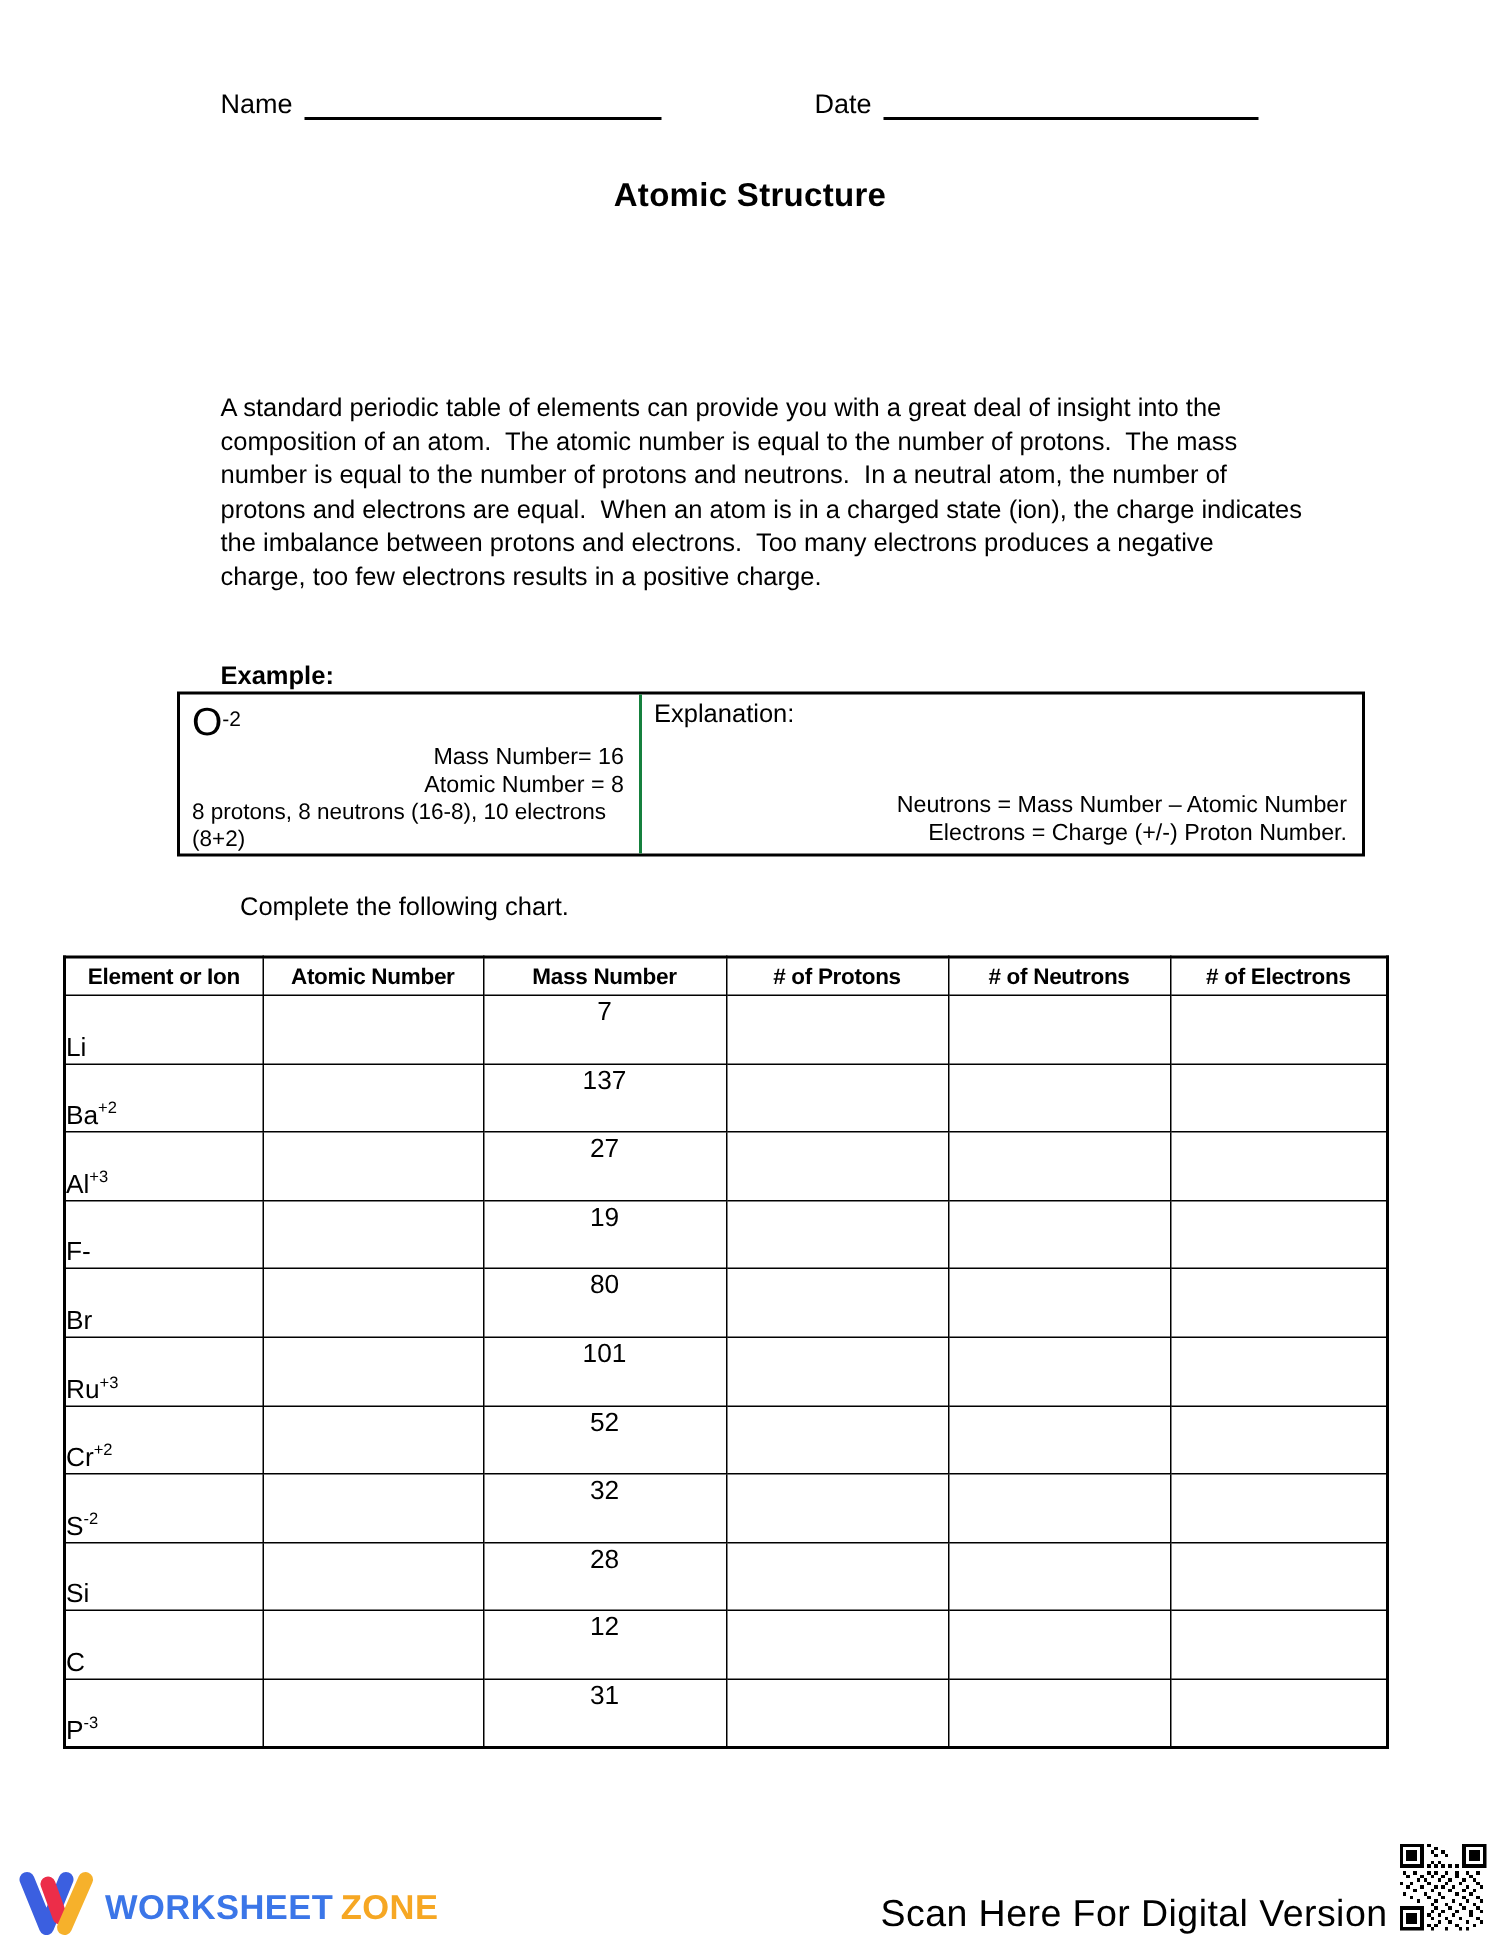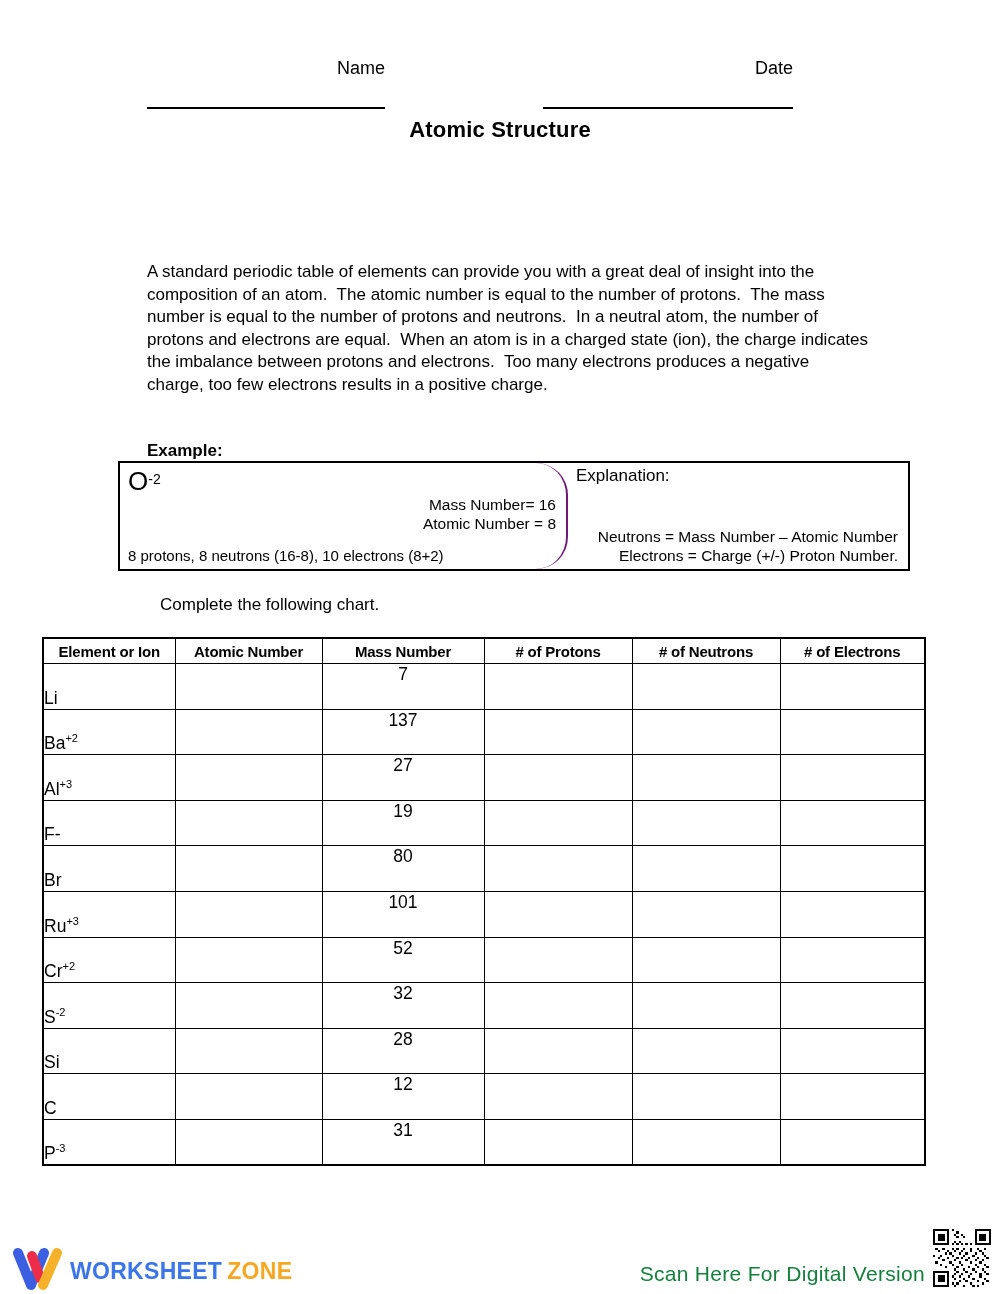--- a/index.html
+++ b/index.html
@@ -5,21 +5,21 @@
   html,body{margin:0;padding:0;background:#ffffff;}
   .page{
     position:relative;
     width:1000px;height:1294px;
     background:#ffffff;
     font-family:"Liberation Sans", sans-serif;
     color:#000;
     overflow:hidden;
   }
   
-  .field-group{position:absolute;display:flex;align-items:flex-end;gap:8px;font-size:18px;flex-direction:column;}
+  .field-group{position:absolute;display:flex;align-items:flex-end;gap:8px;font-size:18px;}
   .blank-line{display:inline-block;border-bottom:2px solid #000;height:20px;}
   .name-group{left:147px;top:58px;}
   .date-group{left:543px;top:58px;}
   .name-blank{width:238px;}
   .date-blank{width:250px;}
 
   .doc-title{
     position:absolute;left:0;top:117px;width:100%;
     text-align:center;font-size:22px;font-weight:bold;letter-spacing:.2px;
   }
@@ -30,21 +30,21 @@
   .para1{top:170px;}
   .para2{top:261px;}
 
   .example-heading{position:absolute;left:147px;top:441px;font-size:17px;font-weight:bold;}
 
   .example-box{
     position:absolute;left:118px;top:461px;width:792px;height:110px;
     border:2px solid #000;box-sizing:border-box;display:flex;
   }
   .example-cell{box-sizing:border-box;display:flex;flex-direction:column;padding:2px 8px 4px 8px;}
-  .example-left{width:448px;border-right:2px solid #701a75;border-radius:32px;}
+  .example-left{width:308px;border-right:2px solid #15803d;}
   .example-right{flex:1;}
   .ion-line{font-size:26px;line-height:28px;}
   .ion-line sup{font-size:14px;vertical-align:6px;}
   .ex-right-line{text-align:right;font-size:15.5px;line-height:19px;padding-right:2px;}
   .ex-spacer{flex:1;}
   .ex-summary{font-size:15px;line-height:18px;}
   .explanation-heading{font-size:17px;line-height:22px;}
   .explanation-lines{margin-top:auto;}
   .explanation-lines div{text-align:right;font-size:15.5px;line-height:19px;padding-right:2px;}
 
@@ -65,21 +65,21 @@
   td.cell-element sup{font-size:11px;}
   td.cell-mass{vertical-align:top;text-align:center;font-size:17.5px;padding-top:1px;}
   td.cell-blank{background:#fff;}
 
   
   .logo{position:absolute;left:12px;top:1246px;display:flex;align-items:center;}
   .logo-text{font-size:23px;font-weight:bold;letter-spacing:.3px;margin-left:6px;}
   .logo-text .z{margin-left:5px;}
   .scan-text{
     position:absolute;left:560px;top:1262px;width:365px;
-    text-align:right;font-size:21px;color:#15803d;letter-spacing:.3px;
+    text-align:right;font-size:25px;color:#000000;letter-spacing:.3px;
   }
   .qr{position:absolute;left:933px;top:1229px;width:58px;height:58px;}
 </style>
 </head>
 <body>
 
 <div class="page">
 
   <div class="field-group name-group">
     <span>Name</span>

